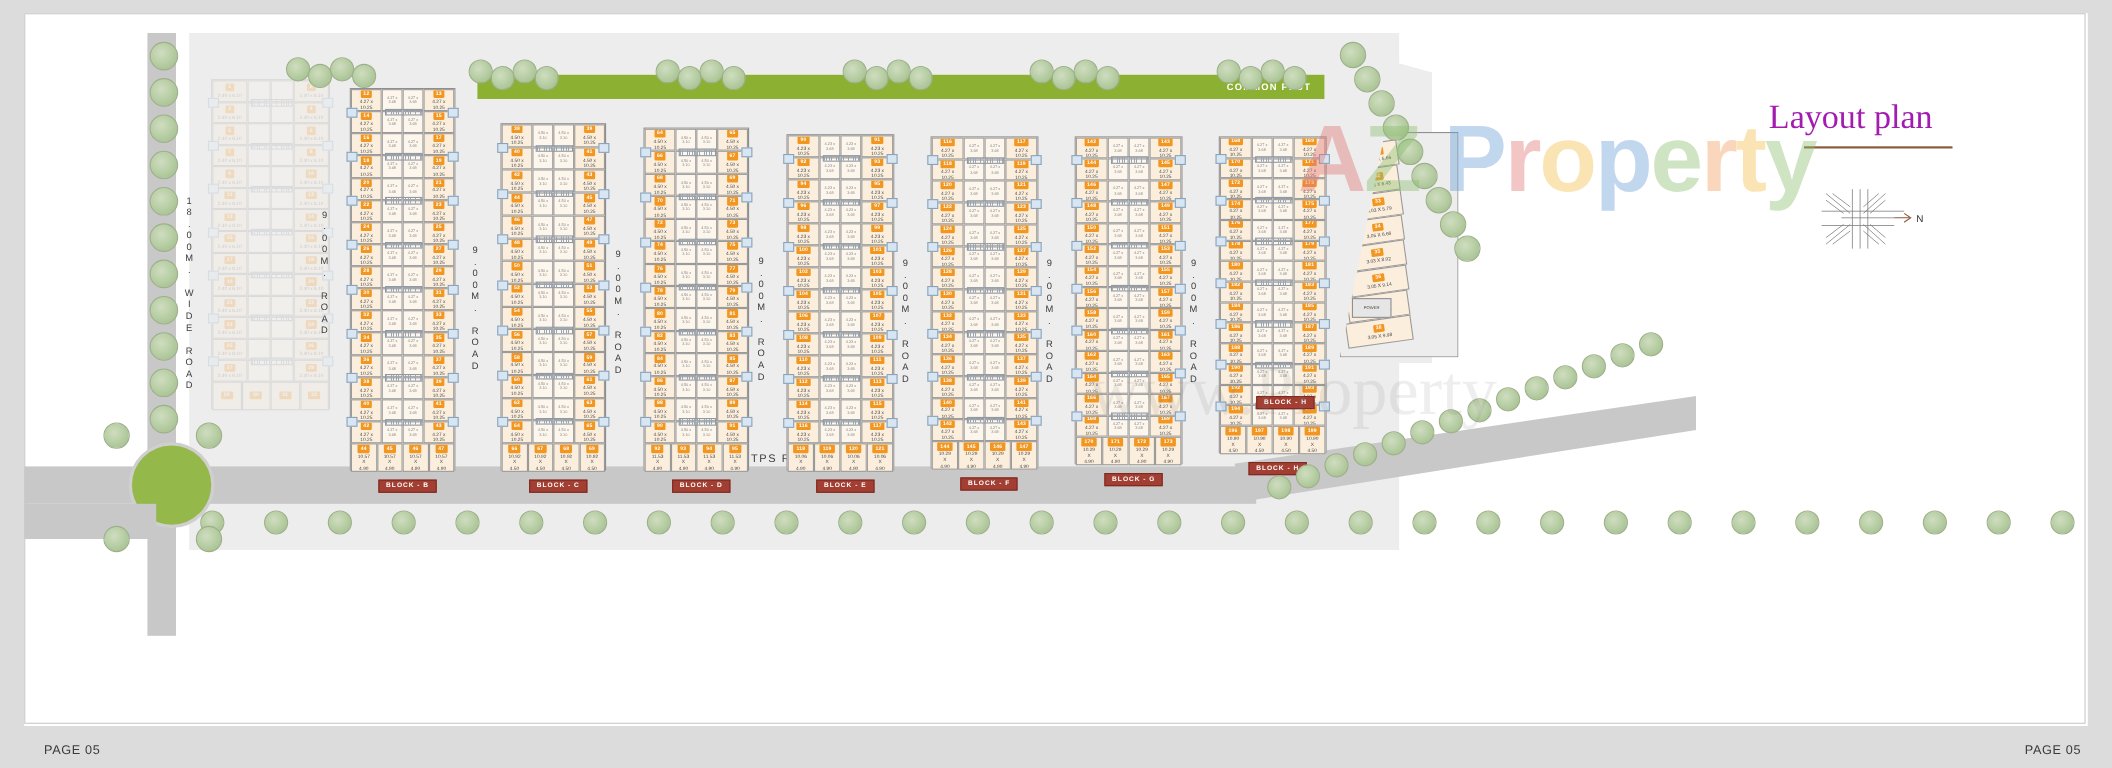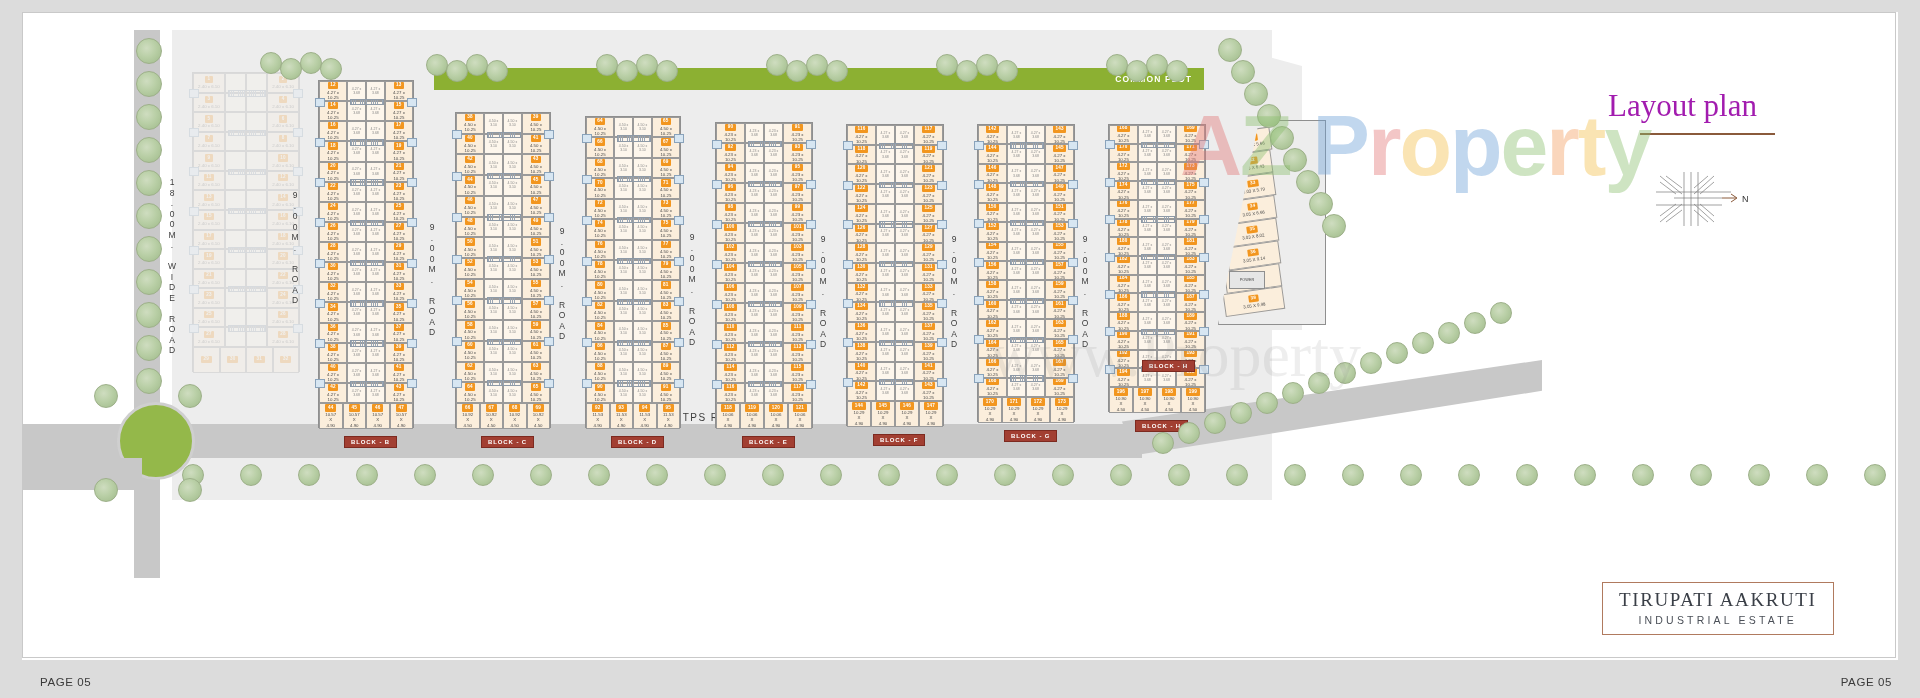--- a/index.html
+++ b/index.html
@@ -2622,24 +2622,20 @@
         <path d="M78 8 L58 26 M72 8 L58 20 M78 14 L64 26"></path>
         <path d="M24 54 L46 36 M30 54 L46 42 M24 48 L40 36"></path>
         <path d="M78 54 L58 36 M72 54 L58 42 M78 48 L64 36"></path>
         <path d="M86 30 L100 30" stroke="#8a5a3b" stroke-width="1"></path>
         <path d="M95 26 L101 30 L95 34" fill="none" stroke="#8a5a3b" stroke-width="1"></path>
       </g>
     </svg>
     <span class="n" style="left:106px;top:26px;">N</span>
   </div>
 
-  <div class="logo" style="left:1602px;top:582px;">
-    <div class="l1">TIRUPATI AAKRUTI</div>
-    <div class="l2">INDUSTRIAL ESTATE</div>
-  </div>
 
   <div class="wm-az" id="wm-az" style="left:1180px;top:96px;"><span style="color: rgba(226, 118, 118, 0.42);">A</span><span style="color: rgba(139, 191, 110, 0.42);">Z</span><span style="color: rgba(0, 0, 0, 0);"> </span><span style="color: rgba(108, 160, 214, 0.42);">P</span><span style="color: rgba(226, 118, 118, 0.42);">r</span><span style="color: rgba(243, 190, 75, 0.42);">o</span><span style="color: rgba(108, 160, 214, 0.42);">p</span><span style="color: rgba(139, 191, 110, 0.42);">e</span><span style="color: rgba(243, 158, 96, 0.42);">r</span><span style="color: rgba(243, 190, 75, 0.42);">t</span><span style="color: rgba(139, 191, 110, 0.42);">y</span></div>
   <div class="wm-www" style="left:990px;top:318px;text-align:center;">www.Property</div>
 
   <div class="footer">
     <span class="pagelbl l">PAGE 05</span>
     <span class="pagelbl r">PAGE 05</span>
   </div>
 </div>
 

